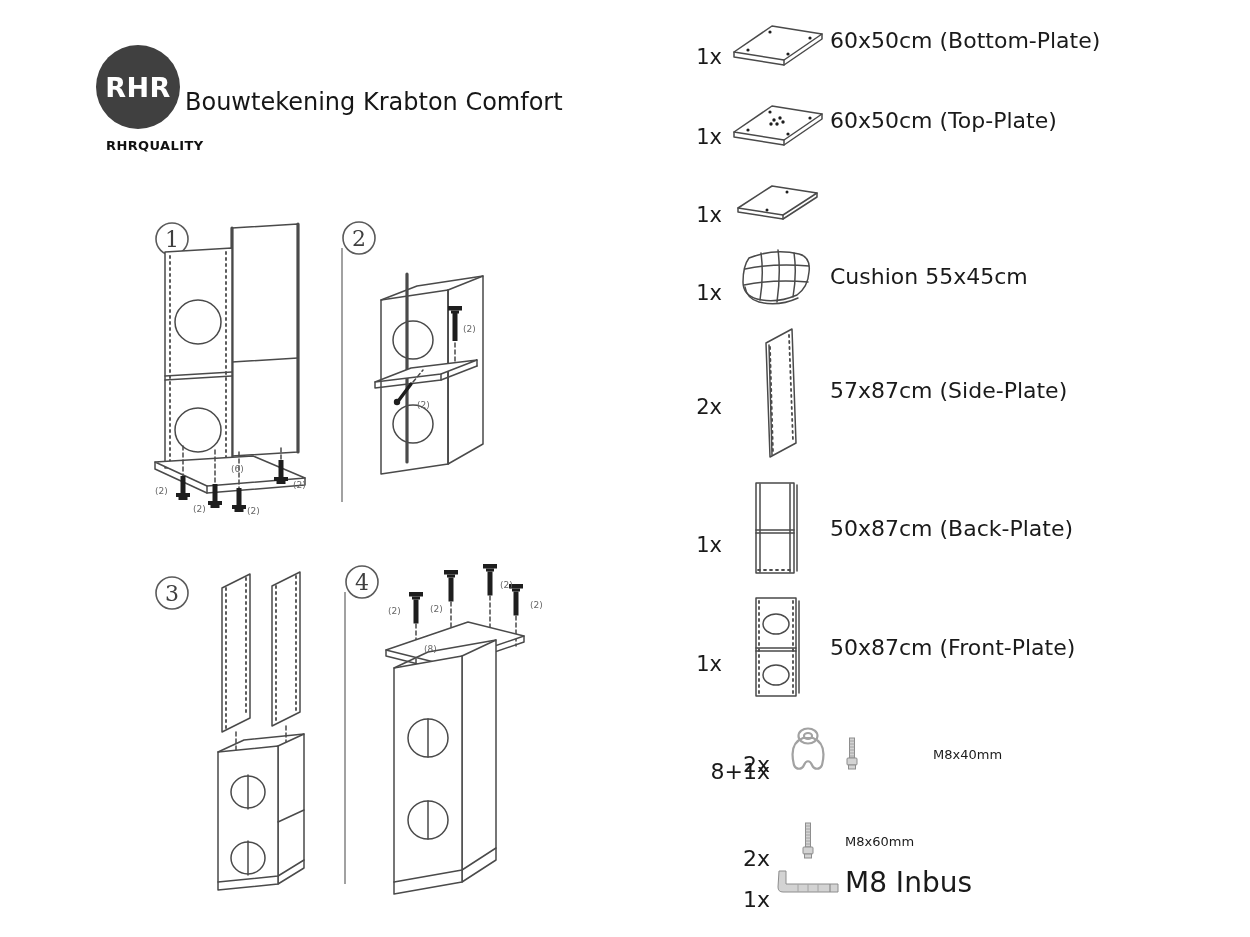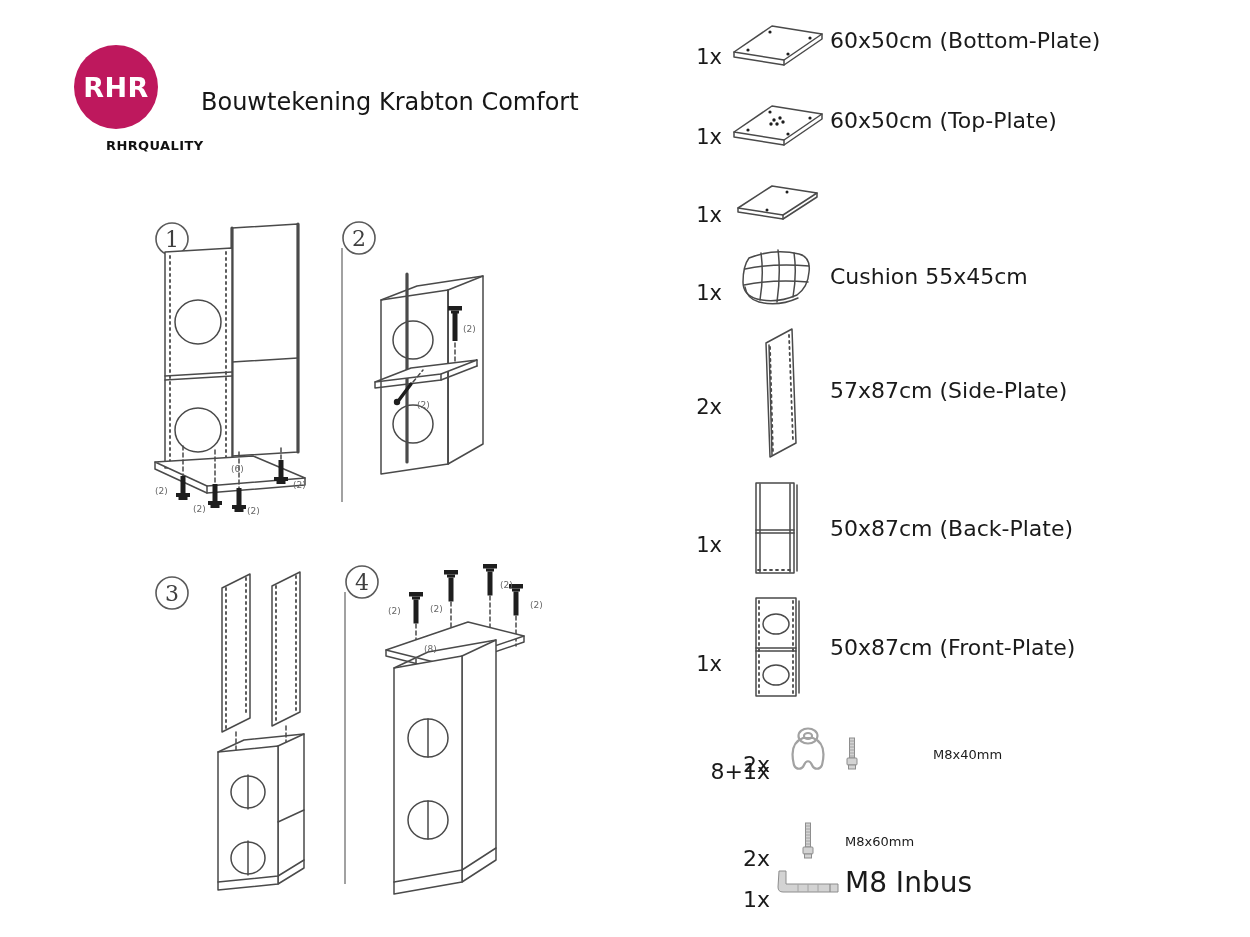--- a/index.html
+++ b/index.html
@@ -1,24 +1,24 @@
 <!DOCTYPE html>
 <html><head>
 <meta charset="utf-8">
 <style>
   html,body{margin:0;padding:0;background:#fff;}
   .page{position:relative;width:1250px;height:937px;background:#ffffff;overflow:hidden;
         font-family:"DejaVu Sans","Liberation Sans",sans-serif;color:#1d1d1d;}
   
-  .logo-circle{position:absolute;left:74px;top:45px;width:84px;height:84px;border-radius:50%;
-        background:#be185d;color:#fff;display:flex;align-items:center;justify-content:center;
+  .logo-circle{position:absolute;left:96px;top:45px;width:84px;height:84px;border-radius:50%;
+        background:#404040;color:#fff;display:flex;align-items:center;justify-content:center;
         font-weight:bold;font-size:27px;letter-spacing:.5px;}
   .logo-sub{position:absolute;left:74px;top:138px;font-size:13px;font-weight:bold;
         letter-spacing:.4px;color:#111;margin-left:32px;}
-  .title{position:absolute;left:201px;top:88px;font-size:24px;font-weight:400;margin:0;color:#161616;}
+  .title{position:absolute;left:185px;top:88px;font-size:24px;font-weight:400;margin:0;color:#161616;}
   
   .row{position:absolute;left:610px;display:flex;align-items:center;}
   .row .qty{width:112px;text-align:right;font-size:21px;color:#1a1a1a;margin-top:34px;}
   .row .icon-cell{width:108px;display:flex;justify-content:center;align-items:center;}
   .row .plabel{font-size:22px;white-space:nowrap;color:#1a1a1a;}
   .hwrow .qty{width:160px;font-size:22px;}
   .hwrow .icon-cell{width:75px;}
   .hwrow .plabel{font-size:13px;}
   .hwrow.big .plabel{font-size:28px;}
   .diagram{position:absolute;}

